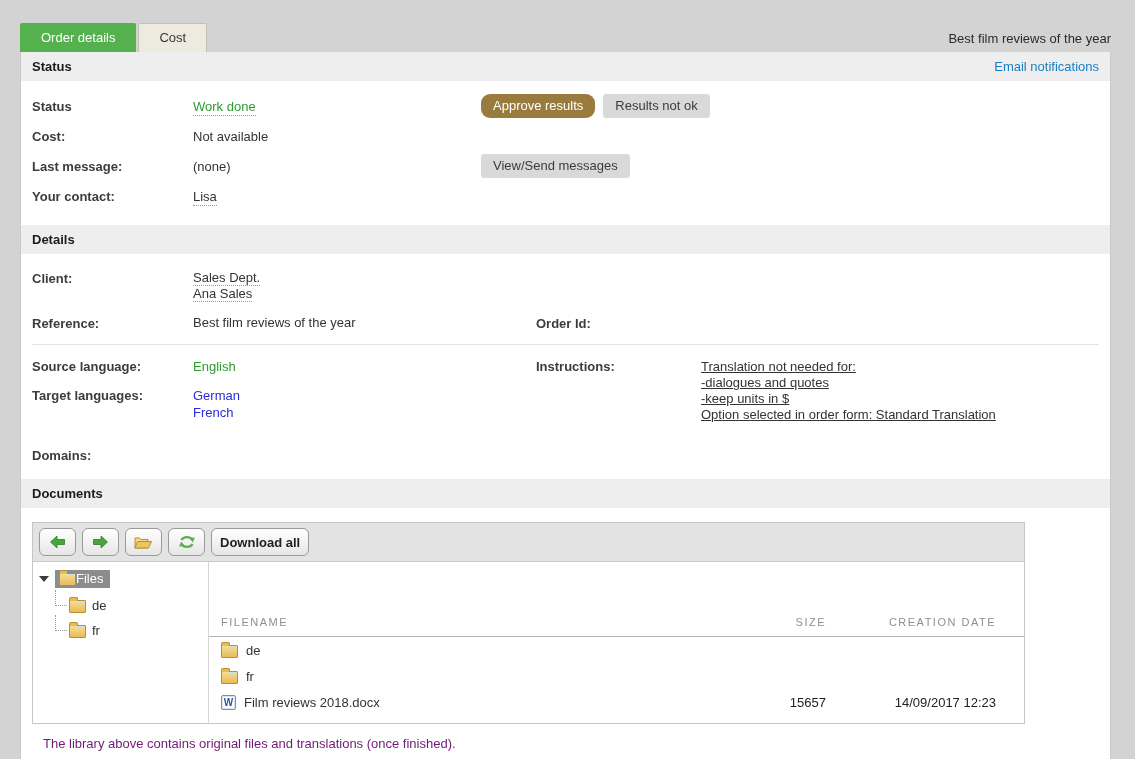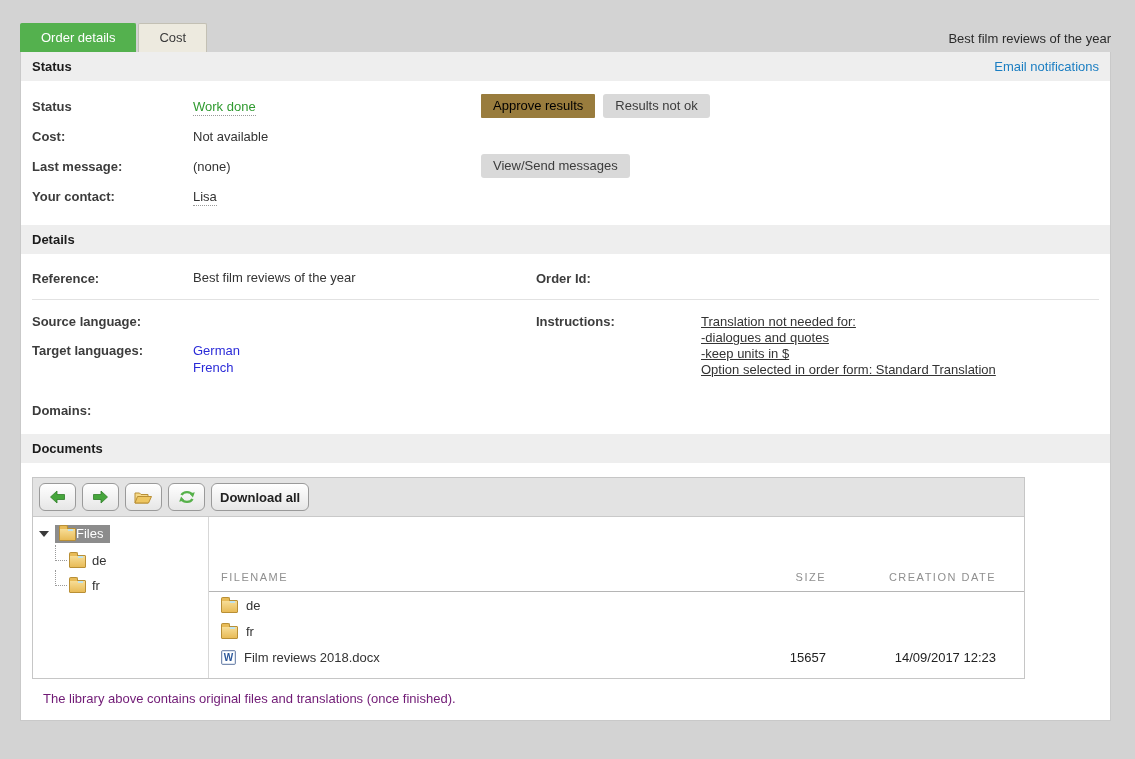--- a/index.html
+++ b/index.html
@@ -53,21 +53,21 @@
   .btn {
     font-family:"Liberation Sans", sans-serif;
     font-size:13px;
     padding:4px 12px 5px 12px;
     border:none;
     cursor:pointer;
     border-radius:3px;
     color:#3c3c3c;
     background:#d9d9d9;
   }
-  .btn.gold { background:#997c3d; color:#000000; border-radius:1px; }
+  .btn.gold { background:#997c3d; color:#ffffff; border-radius:9px; }
   
   .details-body { padding:16px 11px 14px 11px; }
   .drow { display:flex; align-items:flex-start; margin-bottom:13px; }
   .dlbl { width:161px; font-weight:bold; color:#3c3c3c; flex:none; padding-top:1px; }
   .dval { width:343px; flex:none; }
   .dlbl2 { width:165px; font-weight:bold; color:#3c3c3c; flex:none; padding-top:1px; }
   .dval2 { flex:1; }
   .client-lines div { margin-bottom:1px; }
   .client-lines span { border-bottom:1px dotted #9a9a9a; cursor:pointer; }
   .divider { border-top:1px solid #e2e2e2; margin:2px 0 14px 0; }
@@ -201,30 +201,38 @@
         <div class="val"><span class="tip">Lisa</span></div>
       </div>
     </div>
 
     <div class="section-header">
       <span>Details</span>
     </div>
 
     <div class="details-body">
       <div class="drow">
+        <div class="dlbl">Client:</div>
+        <div class="dval client-lines">
+          <div><span>Sales Dept.</span></div>
+          <div><span>Ana Sales</span></div>
+        </div>
+      </div>
+      <div class="drow">
         <div class="dlbl">Reference:</div>
         <div class="dval">Best film reviews of the year</div>
         <div class="dlbl2">Order Id:</div>
         <div class="dval2"></div>
       </div>
 
       <div class="divider"></div>
 
       <div class="lang-grid">
         <div class="gl" style="grid-column:1;grid-row:1;">Source language:</div>
+        <div class="green" style="grid-column:2;grid-row:1;">English</div>
         <div class="gl" style="grid-column:3;grid-row:1;">Instructions:</div>
         <div class="instr" style="grid-column:4;grid-row:1 / span 3;text-decoration:underline;">
           <div>Translation not needed for:</div>
           <div>-dialogues and quotes</div>
           <div>-keep units in $</div>
           <div>Option selected in order form: Standard Translation</div>
         </div>
         <div class="gl row2" style="grid-column:1;grid-row:2;">Target languages:</div>
         <div class="lang-list row2" style="grid-column:2;grid-row:2;">
           <div class="blue">German</div>

